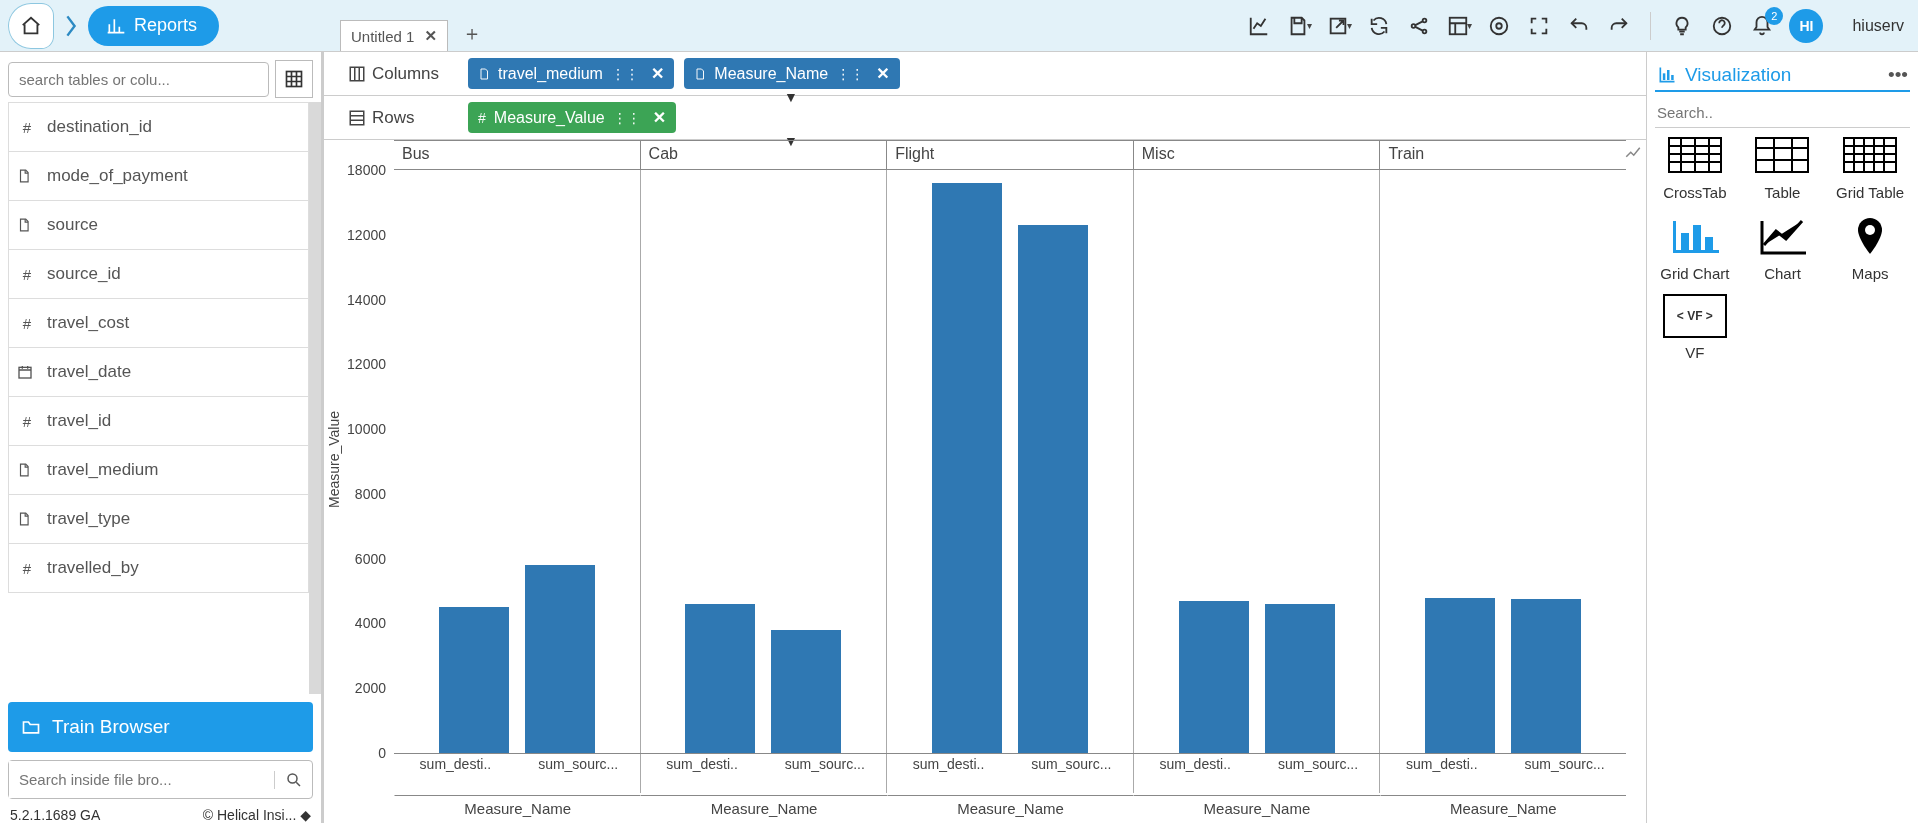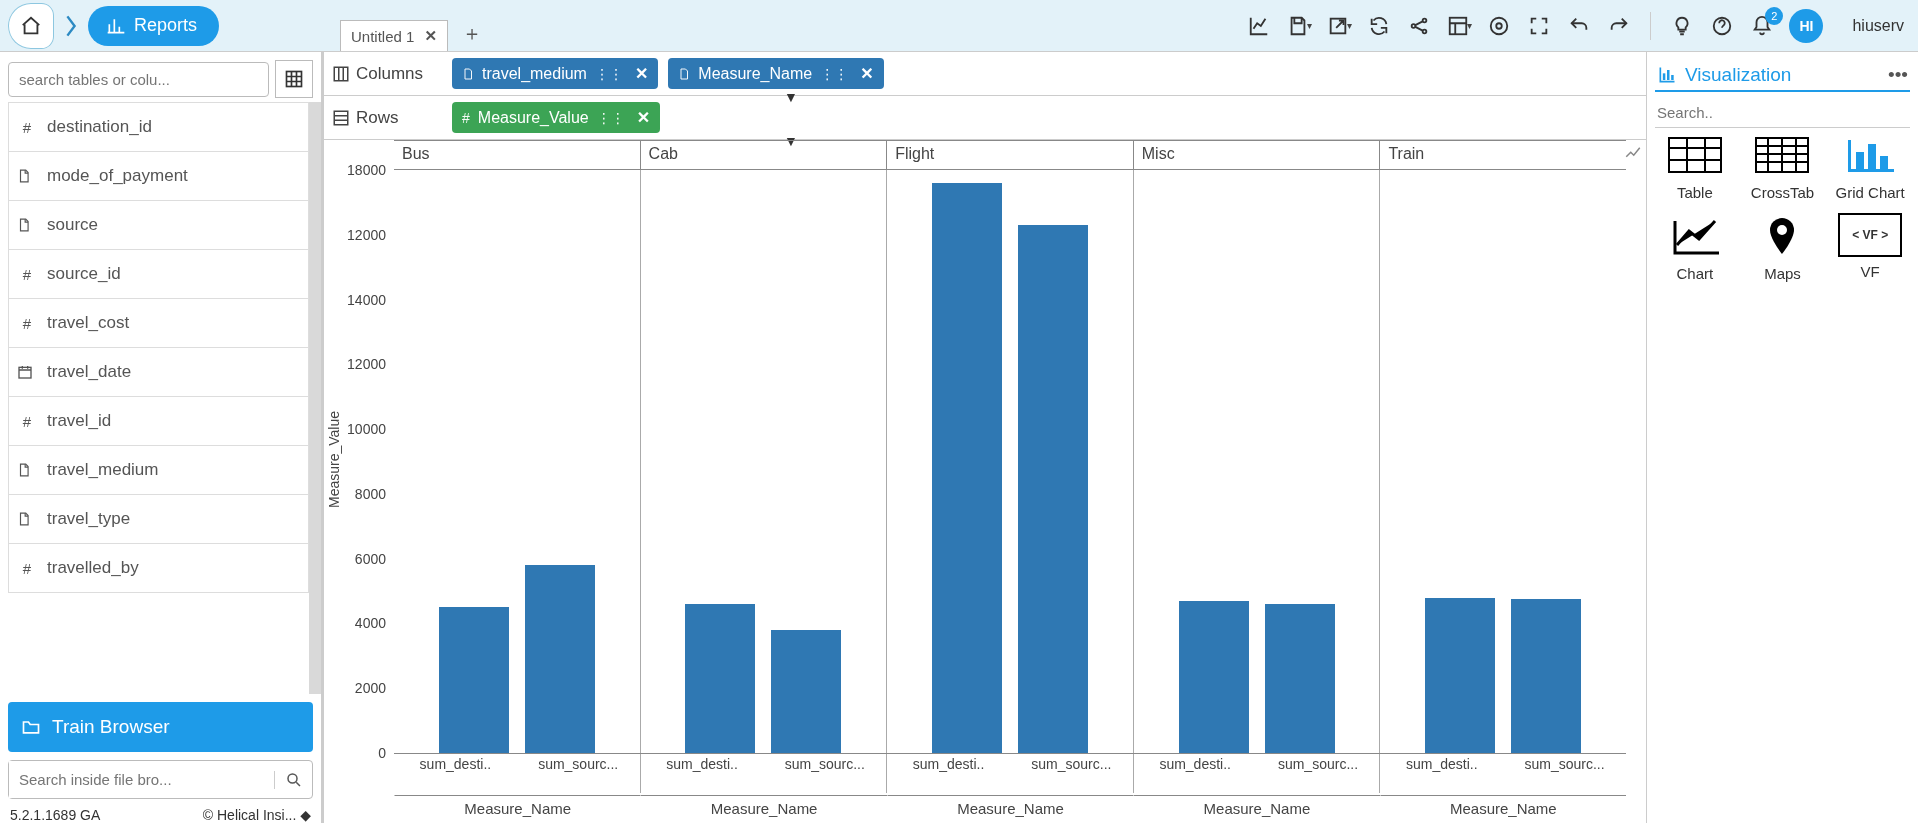--- a/index.html
+++ b/index.html
@@ -28,21 +28,21 @@
 .fields{flex:1;overflow:auto;border-right:12px solid #d9d9d9;margin-right:-8px}
 .field-item{display:flex;align-items:center;gap:10px;padding:14px 8px;border:1px solid #ddd;border-top:none;color:#555;font-size:17px;cursor:grab;background:#fff}
 .field-item:first-child{border-top:1px solid #ddd}
 .field-item .fi{width:20px;text-align:center;color:#555;font-size:15px}
 .file-browser-btn{background:#1e9be8;color:#fff;border-radius:4px;padding:14px 12px;font-size:19px;display:flex;align-items:center;gap:10px;margin:8px 0;cursor:pointer}
 .file-search{display:flex;align-items:center;border:1px solid #bbb;border-radius:4px}
 .file-search input{flex:1;border:none;padding:10px;font-size:15px;outline:none}
 .file-search .mag{width:38px;display:flex;align-items:center;justify-content:center;border-left:1px solid #ccc;color:#555}
 .footer-line{display:flex;align-items:center;justify-content:space-between;font-size:14px;color:#333;padding:8px 2px 0}
 .center{flex:1;display:flex;flex-direction:column;min-width:0}
-.shelf{display:flex;align-items:center;border-bottom:1px solid #ccc;padding:6px 8px;gap:10px;position:relative}
+.shelf{display:flex;align-items:center;border-bottom:1px solid #ccc;padding:6px 24px;gap:10px;position:relative}
 .shelf-label{color:#444;font-size:17px;display:flex;align-items:center;gap:6px;width:110px}
 .pill{display:inline-flex;align-items:center;gap:8px;color:#fff;border-radius:4px;padding:6px 10px;font-size:16px}
 .pill-blue{background:#2f78b3}
 .pill-green{background:#3ca455}
 .pill .pic{font-size:14px;opacity:.95}
 .pill .px{cursor:pointer;font-weight:bold;margin-left:4px}
 .drop-arrow{position:absolute;left:460px;bottom:-10px;color:#333;font-size:14px}
 .chart-wrap{flex:1;position:relative;overflow:hidden}
 .col-headers{position:absolute;top:0;left:70px;right:20px;height:30px;display:flex;border-top:1px solid #888;border-bottom:1px solid #888}
 .col-headers div{flex:1;border-left:1px solid #888;padding:4px 8px;font-size:16px;color:#444}
@@ -435,33 +435,42 @@
           <span>Visualization</span>
         </span>
         <span class="dots">•••</span>
       </div>
       <input class="viz-search" placeholder="Search.." style="">
       <div class="viz-grid" id="viz-grid">
           <div class="viz-item">
             <div style="height:46px;display:flex;align-items:center;justify-content:center">
               <svg width="56" height="38" viewBox="0 0 56 38" fill="none" stroke="#000" stroke-width="2">
                 <rect x="2" y="2" width="52" height="34"></rect>
-                <path d="M2 12h52M2 24h52M20 2v34M38 2v34"></path>
-              </svg>
-            </div>
-            <span>Table</span>
+                <path d="M2 10h52M2 18h52M2 26h52M14 2v34M28 2v34M42 2v34"></path>
+              </svg>
+            </div>
+            <span>CrossTab</span>
           </div>
           <div class="viz-item">
             <div style="height:46px;display:flex;align-items:center;justify-content:center">
               <svg width="56" height="38" viewBox="0 0 56 38" fill="none" stroke="#000" stroke-width="2">
                 <rect x="2" y="2" width="52" height="34"></rect>
-                <path d="M2 10h52M2 18h52M2 26h52M14 2v34M28 2v34M42 2v34"></path>
-              </svg>
-            </div>
-            <span>CrossTab</span>
+                <path d="M2 12h52M2 24h52M20 2v34M38 2v34"></path>
+              </svg>
+            </div>
+            <span>Table</span>
+          </div>
+          <div class="viz-item">
+            <div style="height:46px;display:flex;align-items:center;justify-content:center">
+              <svg width="56" height="38" viewBox="0 0 56 38" fill="none" stroke="#000" stroke-width="2">
+                <rect x="2" y="2" width="52" height="34"></rect>
+                <path d="M2 10h52M2 18h52M2 26h52M12 2v34M22 2v34M32 2v34M42 2v34"></path>
+              </svg>
+            </div>
+            <span>Grid Table</span>
           </div>
           <div class="viz-item">
             <div style="height:46px;display:flex;align-items:center;justify-content:center">
               <svg width="56" height="42" viewBox="0 0 56 42" fill="#1e9be8">
                 <path d="M6 6v32h46v-3H9V6z"></path>
                 <rect x="14" y="18" width="8" height="18"></rect>
                 <rect x="26" y="10" width="8" height="26"></rect>
                 <rect x="38" y="22" width="8" height="14"></rect>
               </svg>
             </div>

